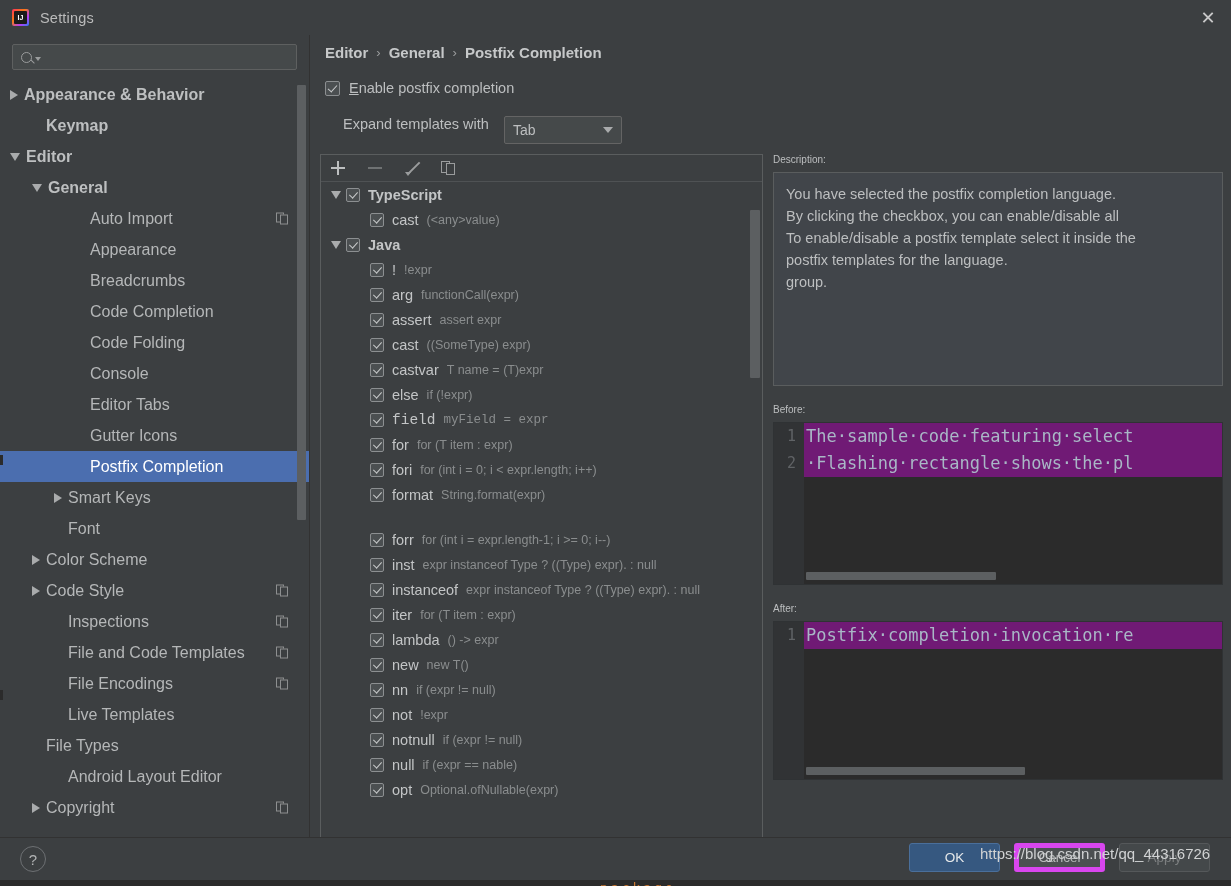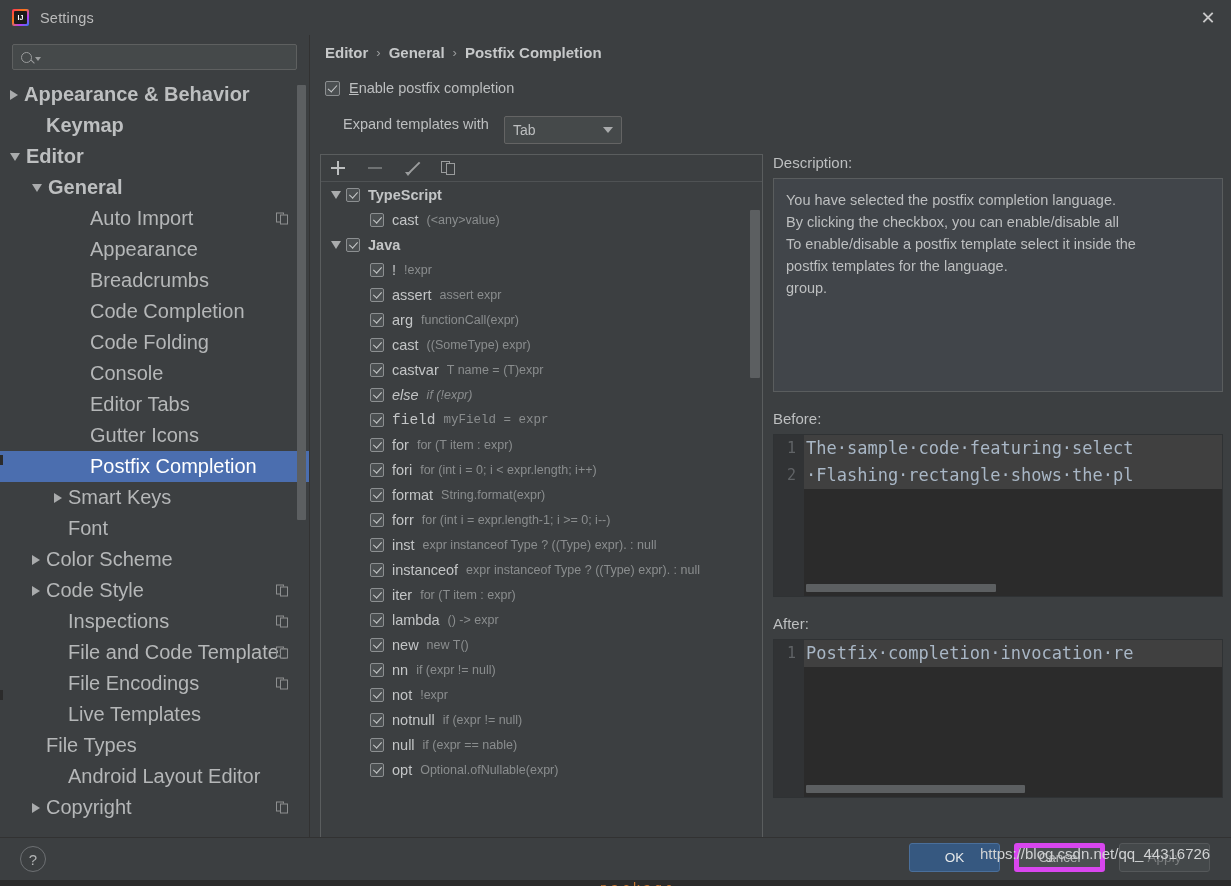--- a/index.html
+++ b/index.html
@@ -94,21 +94,21 @@
     color: #bbb; font-size: 13px; flex: 1;
     font-family: "Liberation Sans", sans-serif;
     padding-left: 6px;
   }
 
   .tree { margin-top: 9px; position: relative; }
   .tree-row {
     height: 31px;
     display: flex; align-items: center;
     color: #b5b7b8;
-    font-size: 20px;
+    font-size: 16px;
     white-space: nowrap;
     position: relative;
     padding-right: 18px;
   }
   .tree-row.bold { font-weight: bold; color: #bdbfc0; }
   .tree-row.selected { background: #4b6eaf; color: #ffffff; }
   .tw {
     width: 0; height: 0; flex: none;
     margin-right: 6px;
   }
@@ -280,21 +280,21 @@
     width: 10px;
     background: #5c5f61; border-radius: 1px;
   }
 
   
   .rcol {
     position: absolute; left: 462px; top: 119px;
     width: 450px; height: 693px;
   }
   .sec-label {
-    font-size: 15px; color: #bdbfc0;
+    font-size: 10px; color: #bdbfc0;
     margin-bottom: 7px;
   }
   .desc-box {
     height: 214px;
     border: 1px solid #5a5d5e;
     background: #41454a;
     padding: 10px 12px;
     font-size: 14.5px;
     color: #bdbfc0;
     line-height: 22px;
@@ -319,21 +319,21 @@
     color: #606366; padding-right: 8px;
     background: #313335;
     font-family: "DejaVu Sans Mono", monospace;
     font-size: 15px;
     line-height: 27px;
   }
   .ctext {
     color: #a9b7c6;
     line-height: 27px; padding-left: 2px;
     flex: 1;
-    background: #404040;
+    background: #701a75;
   }
   .hsb {
     position: absolute; bottom: 4px; height: 8px;
     background: #5c5f61; border-radius: 1px;
   }
   .gutterfill {
     position: absolute; left: 0; top: 0; bottom: 0;
     width: 30px; background: #313335;
   }
   .sec-gap { height: 18px; }
@@ -606,42 +606,42 @@
             </div>
             <div class="tl-row" style="padding-left: 36px;">
               <span class="tw none"></span>
               <span class="tl-chk"></span>
               <span class="tl-key">!</span>
               <span class="tl-desc">!expr</span>
             </div>
             <div class="tl-row" style="padding-left: 36px;">
               <span class="tw none"></span>
               <span class="tl-chk"></span>
+              <span class="tl-key">arg</span>
+              <span class="tl-desc">functionCall(expr)</span>
+            </div>
+            <div class="tl-row" style="padding-left: 36px;">
+              <span class="tw none"></span>
+              <span class="tl-chk"></span>
               <span class="tl-key">assert</span>
               <span class="tl-desc">assert expr</span>
             </div>
             <div class="tl-row" style="padding-left: 36px;">
               <span class="tw none"></span>
               <span class="tl-chk"></span>
-              <span class="tl-key">arg</span>
-              <span class="tl-desc">functionCall(expr)</span>
-            </div>
-            <div class="tl-row" style="padding-left: 36px;">
-              <span class="tw none"></span>
-              <span class="tl-chk"></span>
               <span class="tl-key">cast</span>
               <span class="tl-desc">((SomeType) expr)</span>
             </div>
             <div class="tl-row" style="padding-left: 36px;">
               <span class="tw none"></span>
               <span class="tl-chk"></span>
               <span class="tl-key">castvar</span>
               <span class="tl-desc">T name = (T)expr</span>
             </div>
-            <div class="tl-row" style="padding-left: 36px; font-style: italic;">
+            <div class="tl-row" style="padding-left: 36px;">
               <span class="tw none"></span>
               <span class="tl-chk"></span>
               <span class="tl-key">else</span>
               <span class="tl-desc">if (!expr)</span>
             </div>
             <div class="tl-row" style="padding-left: 36px; font-family: Liberation Mono, monospace;">
               <span class="tw none"></span>
               <span class="tl-chk"></span>
               <span class="tl-key">field</span>
               <span class="tl-desc">myField = expr</span>
@@ -657,21 +657,21 @@
               <span class="tl-chk"></span>
               <span class="tl-key">fori</span>
               <span class="tl-desc">for (int i = 0; i &lt; expr.length; i++)</span>
             </div>
             <div class="tl-row" style="padding-left: 36px;">
               <span class="tw none"></span>
               <span class="tl-chk"></span>
               <span class="tl-key">format</span>
               <span class="tl-desc">String.format(expr)</span>
             </div>
-            <div class="tl-row" style="padding-left: 36px;">
+            <div class="tl-row" style="padding-left: 36px; margin-top: 20px;">
               <span class="tw none"></span>
               <span class="tl-chk"></span>
               <span class="tl-key">forr</span>
               <span class="tl-desc">for (int i = expr.length-1; i &gt;= 0; i--)</span>
             </div>
             <div class="tl-row" style="padding-left: 36px;">
               <span class="tw none"></span>
               <span class="tl-chk"></span>
               <span class="tl-key">inst</span>
               <span class="tl-desc">expr instanceof Type ? ((Type) expr). : null</span>

